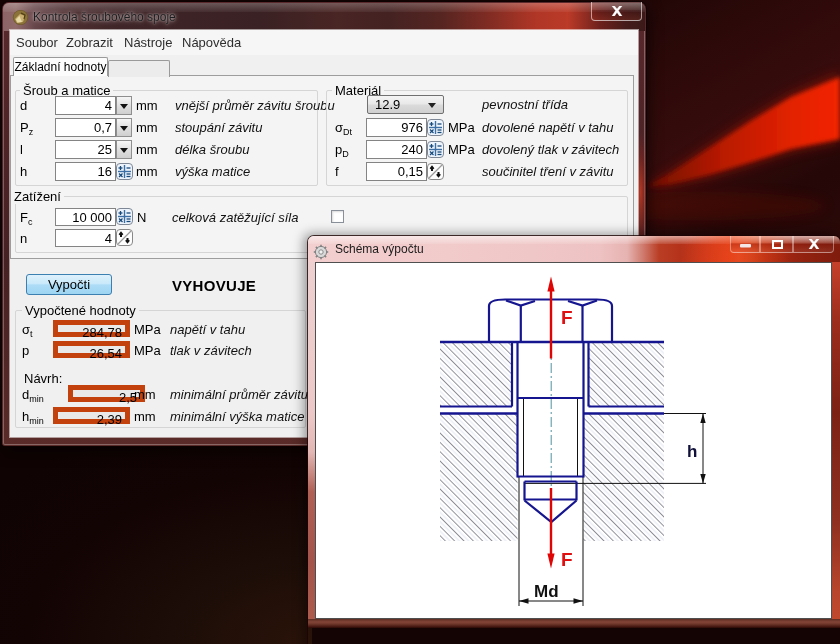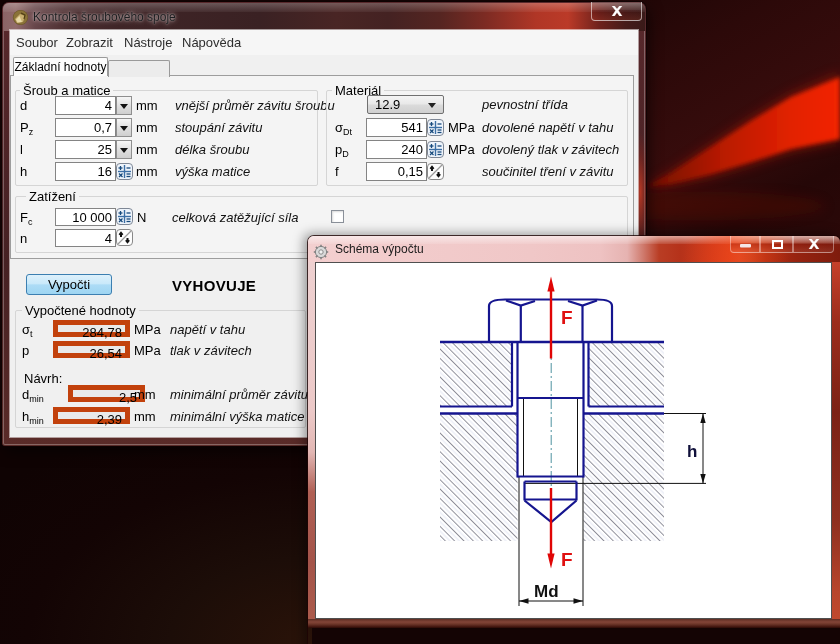--- a/index.html
+++ b/index.html
@@ -166,21 +166,21 @@
       <div class="dsc" style="left:165px;top:134px">výška matice</div>
 
       <div class="grp" style="left:316px;top:60px;width:302px;height:96px"></div>
       <div class="glab" style="left:322px;top:53px">Materiál</div>
       <div style="position:absolute;left:357px;top:65px;width:77px;height:19px;border:1px solid #707070;border-radius:2px;background:linear-gradient(180deg,#f4f4f4,#e9e9e9 45%,#dadada 55%,#d0d0d0);padding:1px 0 0 7px">12.9
         <span style="position:absolute;right:7px;top:7px;border:4px solid transparent;border-top:5px solid #222"></span>
       </div>
       <div class="unit" style="left:438px;top:67px"></div>
       <div class="dsc" style="left:472px;top:67px">pevnostní třída</div>
       <div class="lbl" style="left:325px;top:90px">σ<sub>Dt</sub></div>
-      <div class="fld" style="left:356px;top:88px;width:61px;height:19px">541</div>
+      <div class="fld" style="left:356px;top:88px;width:61px;height:19px">976</div>
       <svg class="ibt calcb" style="left:417px;top:89px" width="17" height="17" viewBox="0 0 17 17">
         <rect x=".5" y=".5" width="16" height="16" rx="3.5" fill="#eef4fb" stroke="#7e8795"></rect>
         <g stroke="#3a6ea5" stroke-width="1.4">
             <line x1="8.5" y1="2" x2="8.5" y2="15"></line>
             <line x1="2" y1="8.5" x2="15" y2="8.5"></line>
           </g>
         <g stroke="#174a7c" stroke-width="1.3">
           <line x1="4.5" y1="3" x2="4.5" y2="7"></line>
             <line x1="2.5" y1="5" x2="6.5" y2="5"></line>
           <line x1="10.5" y1="5" x2="14.5" y2="5"></line>
@@ -216,21 +216,21 @@
       <div class="fld" style="left:356px;top:132px;width:61px;height:19px">0,15</div>
       <svg class="ibt" style="left:417px;top:133px" width="17" height="17" viewBox="0 0 17 17">
         <rect x=".5" y=".5" width="16" height="16" rx="3.5" fill="#fdfdfd" stroke="#888"></rect>
         <line x1="2" y1="15" x2="15" y2="2" stroke="#9a9a9a" stroke-width="1.2"></line>
         <path d="M5,8 L5,4.4 M3.4,5.8 L5,3.8 L6.6,5.8" fill="none" stroke="#111" stroke-width="2"></path>
         <path d="M11.5,9 L11.5,12.6 M9.9,11.2 L11.5,13.2 L13.1,11.2" fill="none" stroke="#111" stroke-width="2"></path>
       </svg>
       <div class="dsc" style="left:472px;top:134px">součinitel tření v závitu</div>
 
       <div class="grp" style="left:5px;top:166px;width:613px;height:57px"></div>
-      <div class="glab" style="left:16px;top:159px">Zatížení</div>
+      <div class="glab" style="left:1px;top:159px">Zatížení</div>
       <div class="lbl" style="left:10px;top:180px">F<sub>c</sub></div>
       <div class="fld" style="left:45px;top:178px;width:61px;height:18px">10 000</div>
       <svg class="ibt" style="left:106px;top:178px" width="17" height="17" viewBox="0 0 17 17">
         <rect x=".5" y=".5" width="16" height="16" rx="3.5" fill="#eef4fb" stroke="#7e8795"></rect>
         <g stroke="#3a6ea5" stroke-width="1.4">
             <line x1="8.5" y1="2" x2="8.5" y2="15"></line>
             <line x1="2" y1="8.5" x2="15" y2="8.5"></line>
           </g>
         <g stroke="#174a7c" stroke-width="1.3">
           <line x1="4.5" y1="3" x2="4.5" y2="7"></line>

